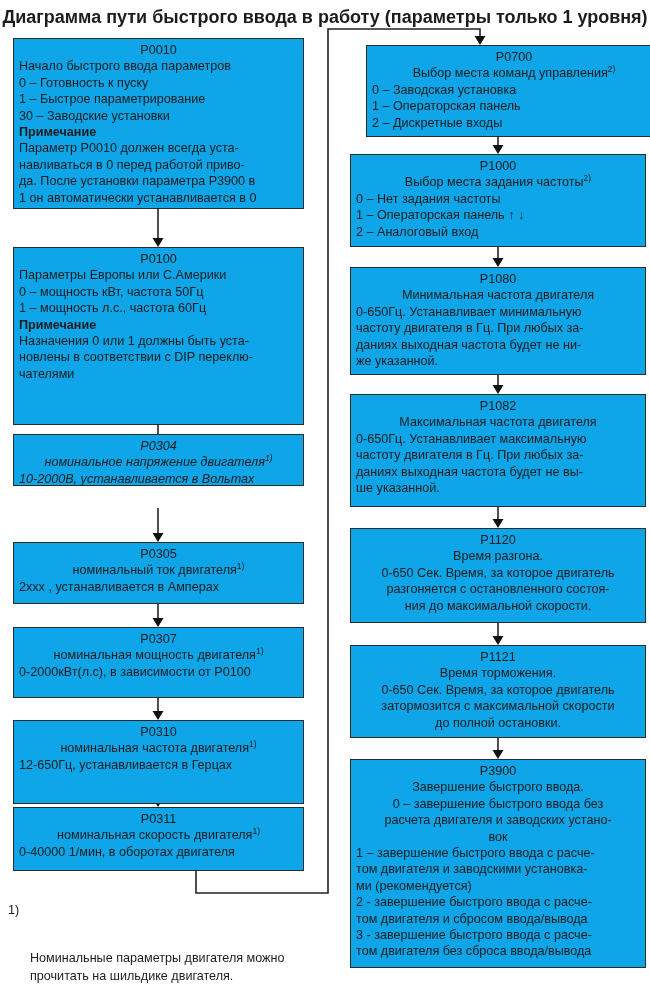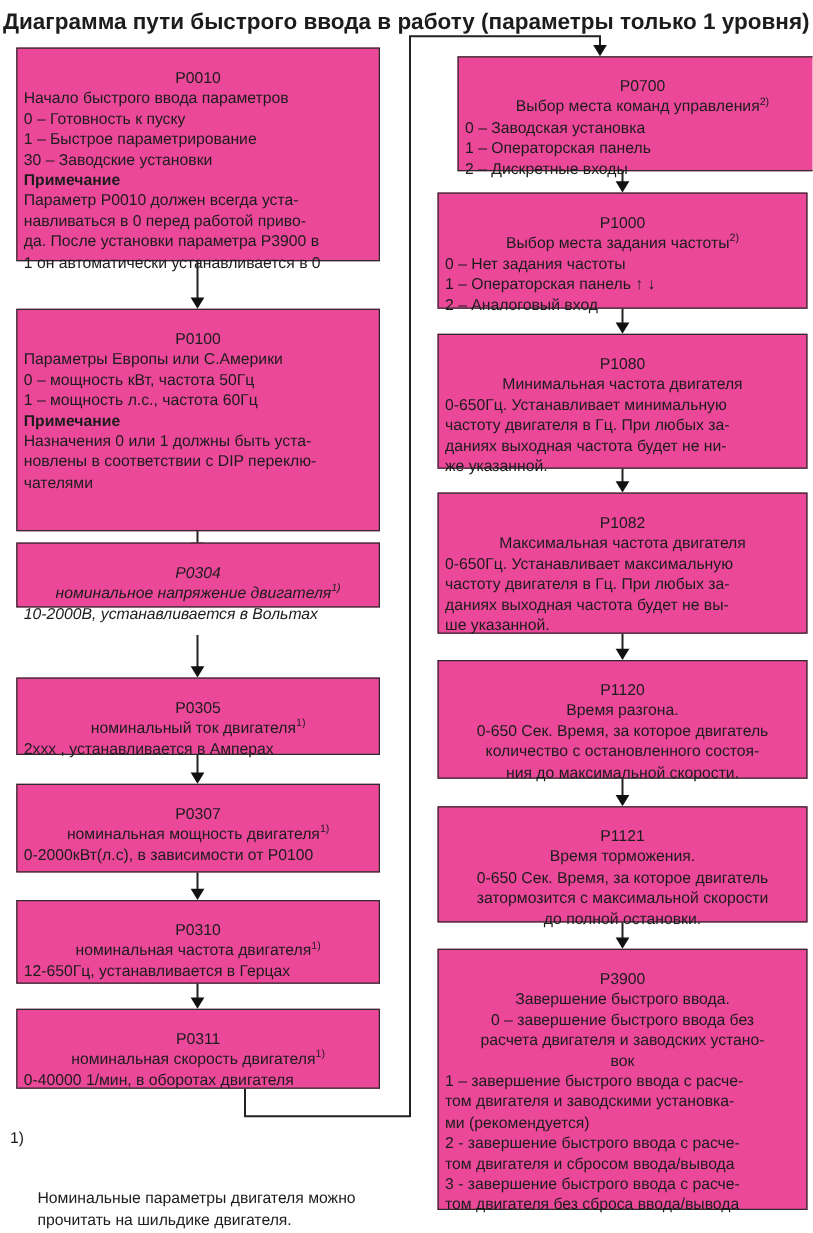--- a/index.html
+++ b/index.html
@@ -8,22 +8,22 @@
     background:#ffffff;color:#1c1c1c;
     font-family:"Liberation Sans","DejaVu Sans",sans-serif;
   }
   .page-title{
     position:absolute;top:7px;left:0;width:650px;
     text-align:center;font-weight:bold;font-size:18px;
   }
   #arrows{position:absolute;left:0;top:0;z-index:0;}
   .fbox{
     position:absolute;box-sizing:border-box;z-index:1;
-    border:1.6px solid #2b2b2b;background:#ec4899;
-    font-size:12.6px;line-height:16.4px;padding:15px 5px 0 5px;
+    border:1.6px solid #2b2b2b;background:#0ea5e9;
+    font-size:12.6px;line-height:16.4px;padding:3px 5px 0 5px;
   }
   .fbox .hdr{text-align:center;display:block;}
   .fbox .line{display:block;text-align:left;}
   .fbox .line.c{text-align:center;}
   .fbox .line.b{font-weight:bold;}
   .fbox sup{font-size:8.5px;line-height:0;vertical-align:super;}
   .footnotes{
     position:absolute;left:8px;top:902px;width:342px;z-index:1;
     font-size:12.6px;line-height:17.5px;
   }
@@ -98,21 +98,21 @@
     <div class="fbox" style="left: 13px; top: 542px; width: 291px; height: 62px;">
       <span class="hdr">P0305</span>
       <span class="line c">номинальный ток двигателя<sup>1)</sup></span>
       <span class="line">2xxx , устанавливается в Амперах</span>
     </div>
     <div class="fbox" style="left: 13px; top: 627px; width: 291px; height: 71px;">
       <span class="hdr">P0307</span>
       <span class="line c">номинальная мощность двигателя<sup>1)</sup></span>
       <span class="line">0-2000кВт(л.с), в зависимости от P0100</span>
     </div>
-    <div class="fbox" style="left: 13px; top: 720px; width: 291px; height: 67px;">
+    <div class="fbox" style="left: 13px; top: 720px; width: 291px; height: 84px;">
       <span class="hdr">P0310</span>
       <span class="line c">номинальная частота двигателя<sup>1)</sup></span>
       <span class="line">12-650Гц, устанавливается в Герцах</span>
     </div>
     <div class="fbox" style="left: 13px; top: 807px; width: 291px; height: 64px;">
       <span class="hdr">P0311</span>
       <span class="line c">номинальная скорость двигателя<sup>1)</sup></span>
       <span class="line">0-40000 1/мин, в оборотах двигателя</span>
     </div>
     <div class="fbox" style="left: 350px; top: 45px; width: 296px; height: 92px; margin-left: 16px;">
@@ -142,21 +142,21 @@
       <span class="line c">Максимальная частота двигателя</span>
       <span class="line">0-650Гц. Устанавливает максимальную</span>
       <span class="line">частоту двигателя в Гц. При любых за-</span>
       <span class="line">даниях выходная частота будет не вы-</span>
       <span class="line">ше указанной.</span>
     </div>
     <div class="fbox" style="left: 350px; top: 528px; width: 296px; height: 95px;">
       <span class="hdr">P1120</span>
       <span class="line c">Время разгона.</span>
       <span class="line c">0-650 Сек. Время, за которое двигатель</span>
-      <span class="line c">количество с остановленного состоя-</span>
+      <span class="line c">разгоняется с остановленного состоя-</span>
       <span class="line c">ния до максимальной скорости.</span>
     </div>
     <div class="fbox" style="left: 350px; top: 645px; width: 296px; height: 93px;">
       <span class="hdr">P1121</span>
       <span class="line c">Время торможения.</span>
       <span class="line c">0-650 Сек. Время, за которое двигатель</span>
       <span class="line c">затормозится с максимальной скорости</span>
       <span class="line c">до полной остановки.</span>
     </div>
     <div class="fbox" style="left: 350px; top: 759px; width: 296px; height: 209px;">

